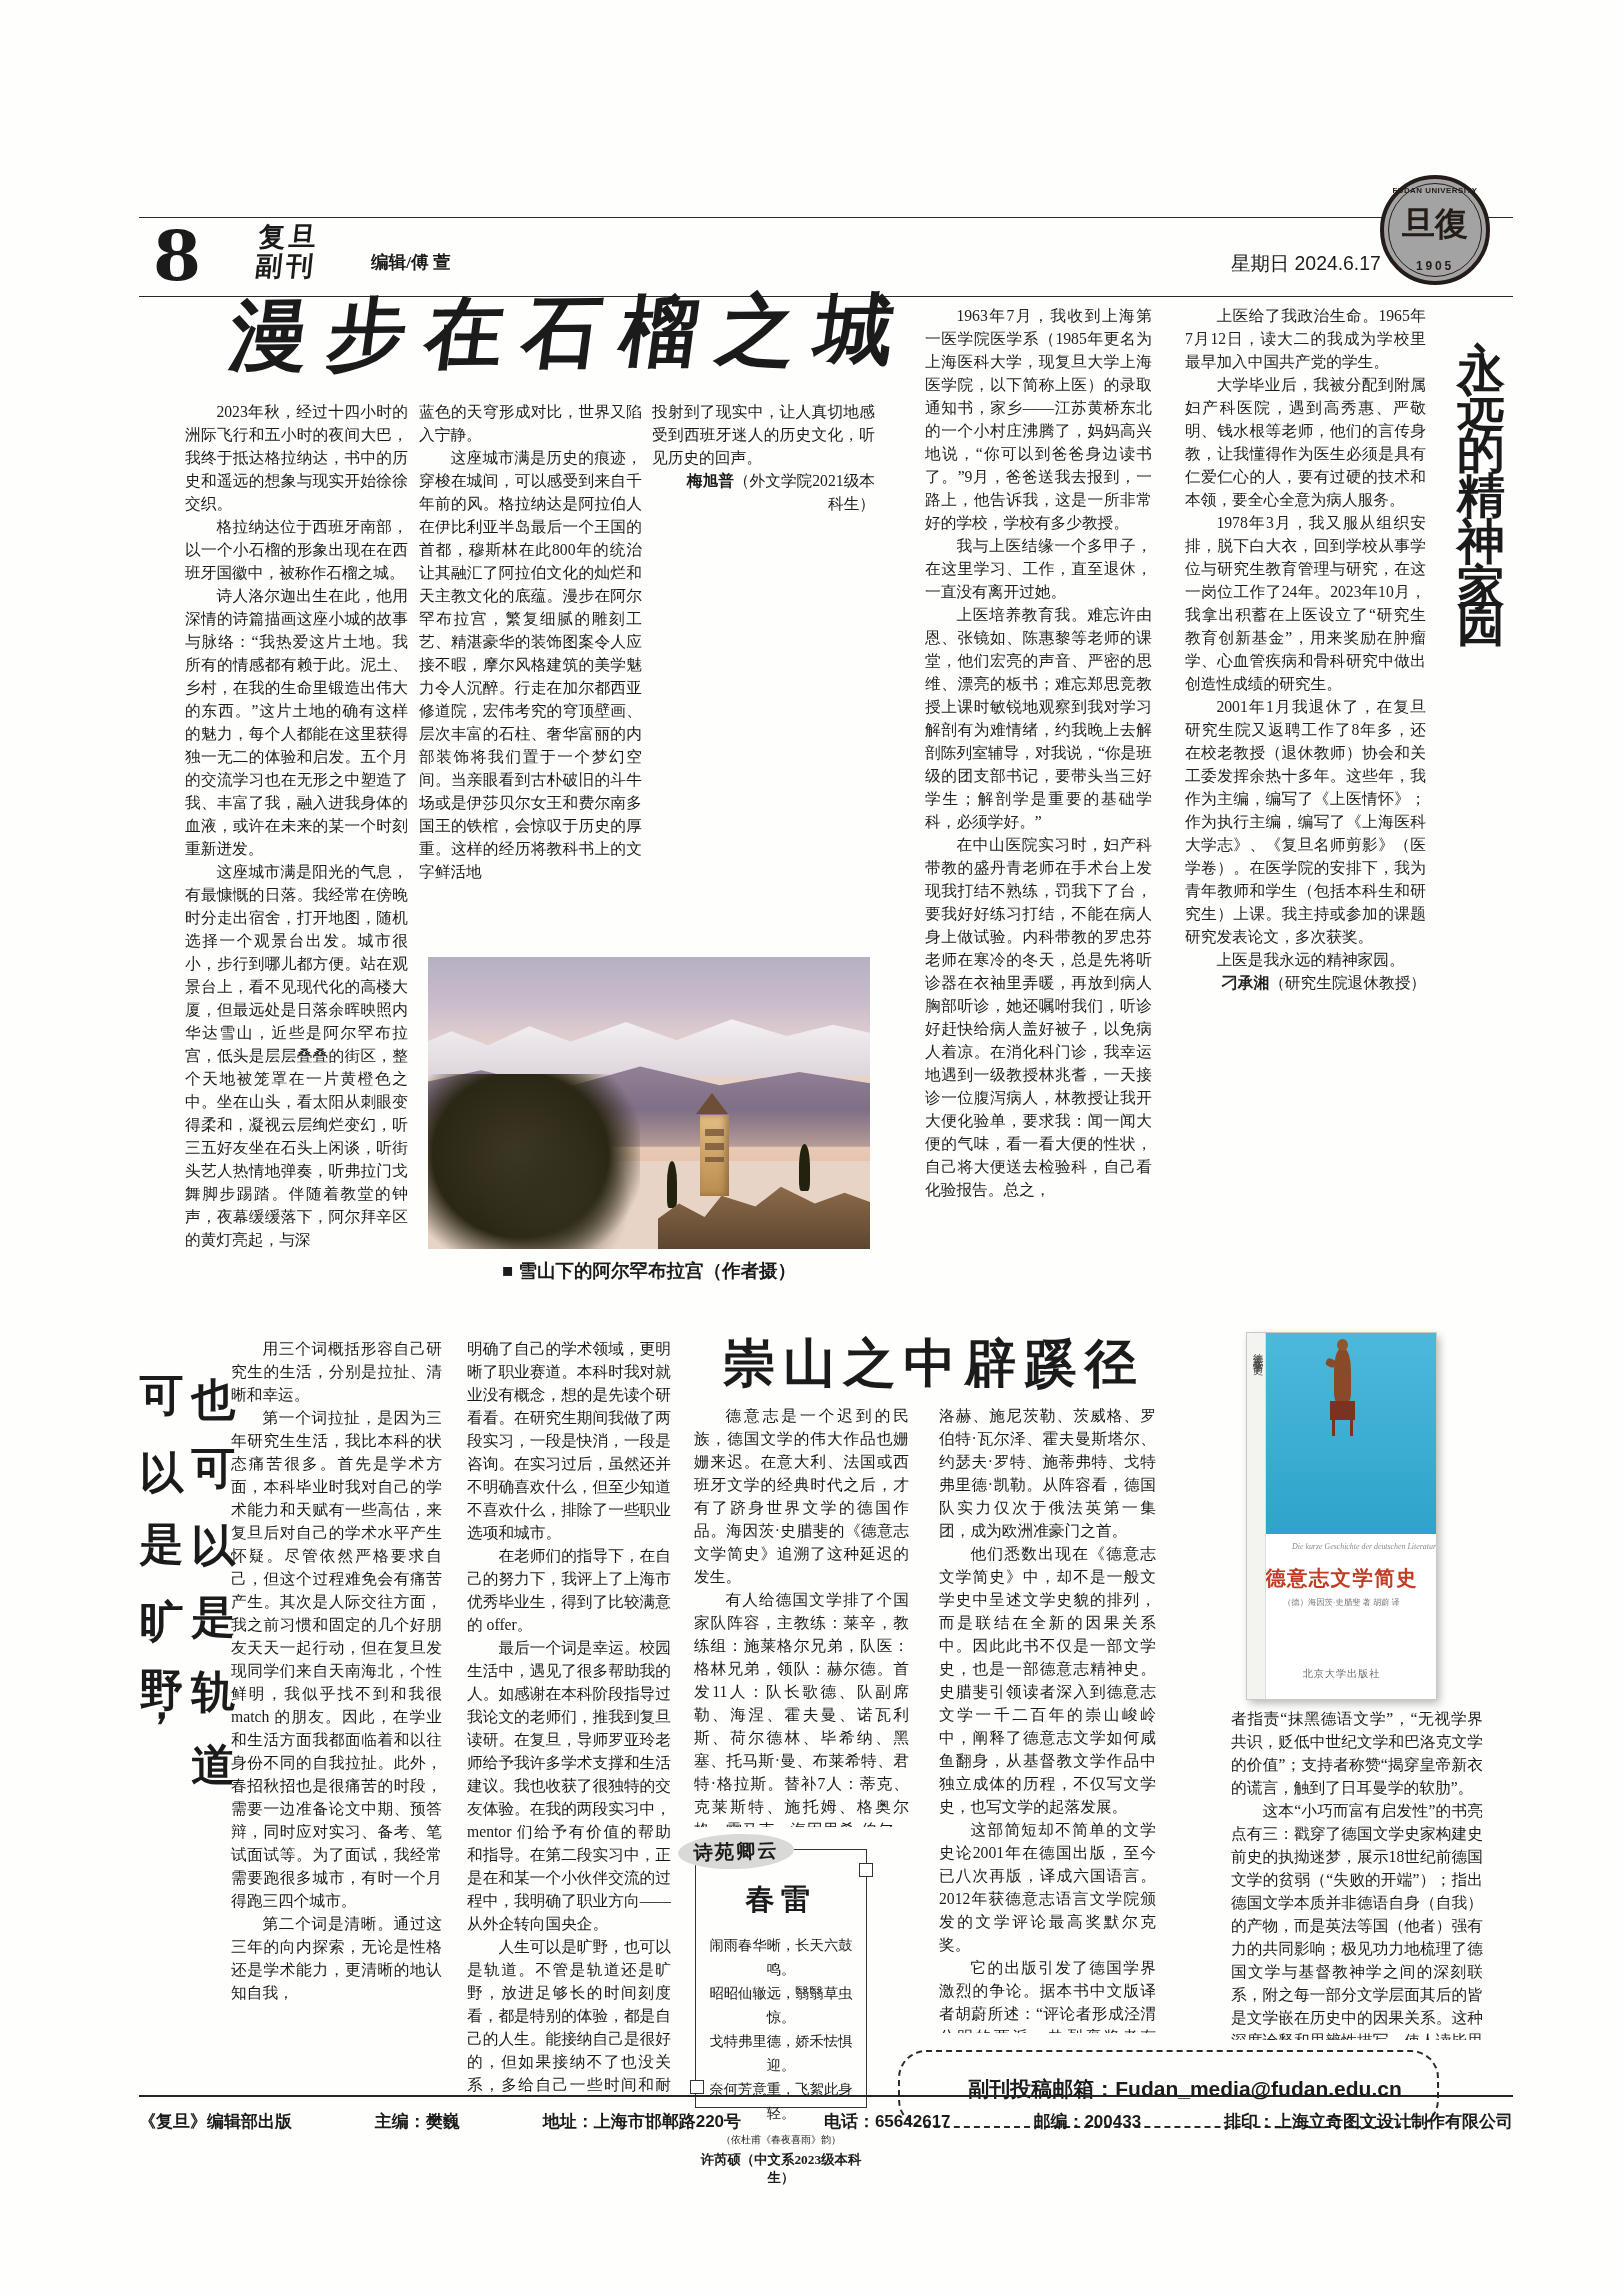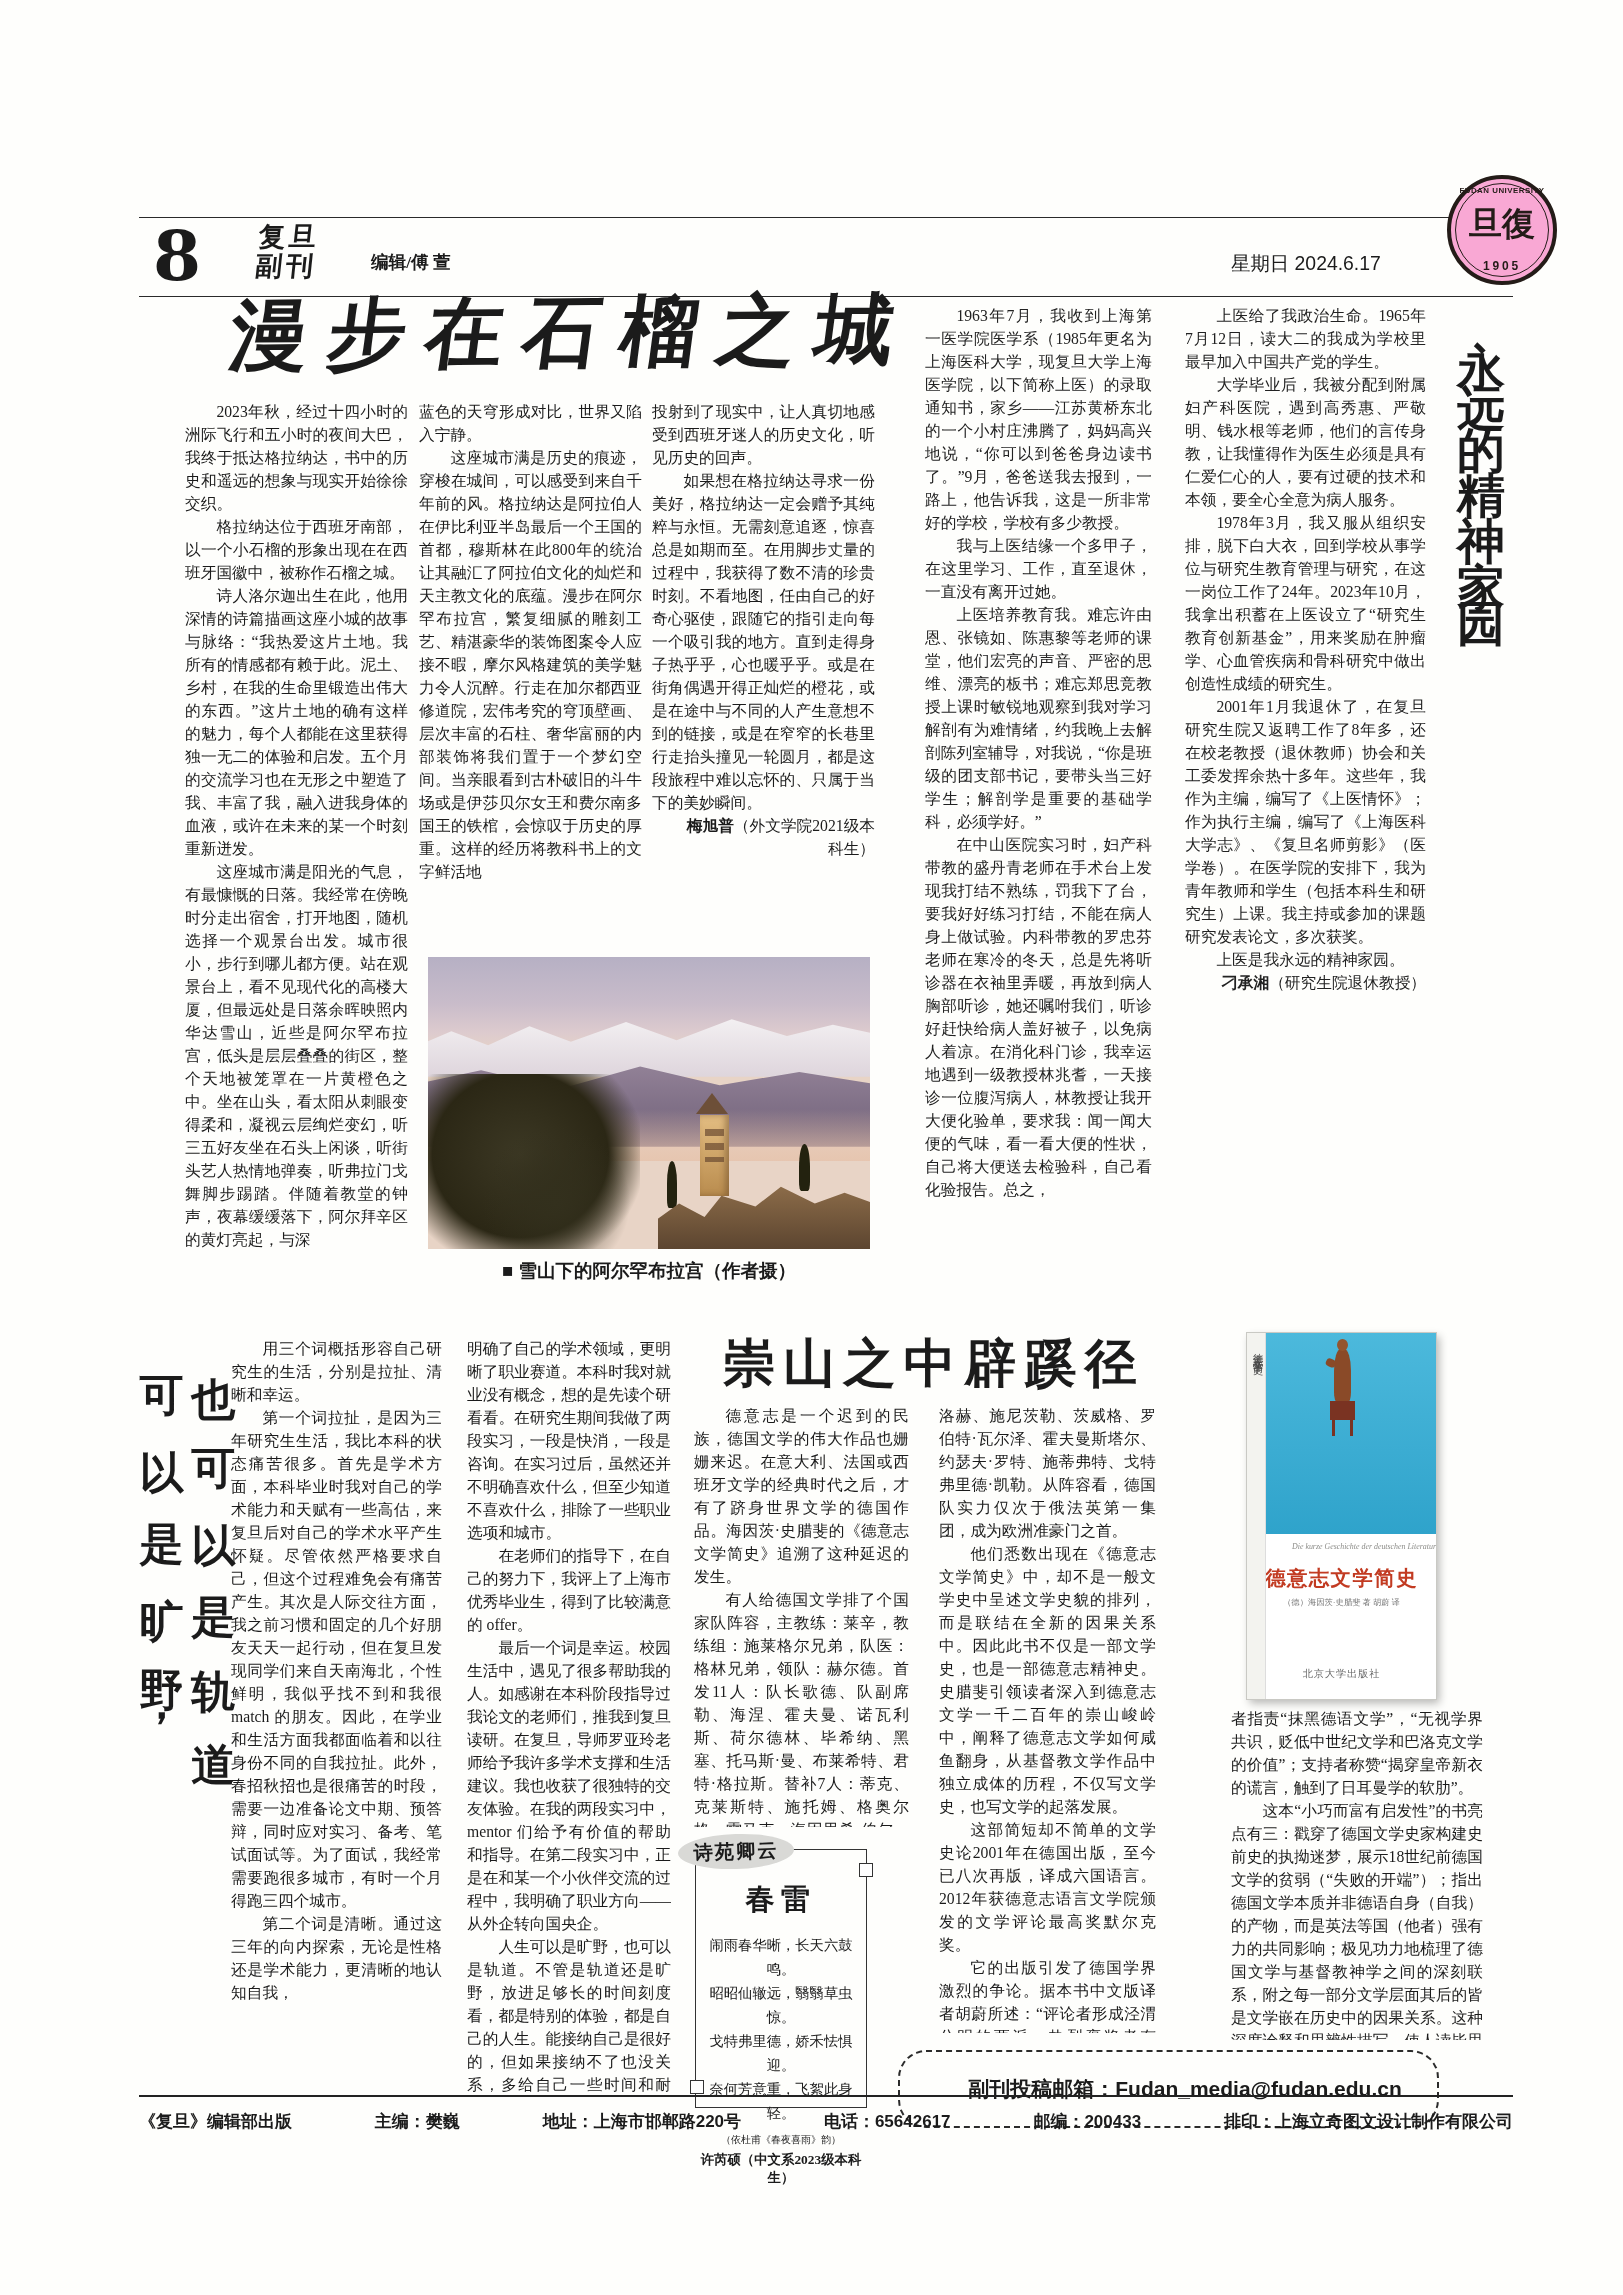--- a/index.html
+++ b/index.html
@@ -4,21 +4,21 @@
 <style>
   html,body{margin:0;padding:0;background:#e8e8e4;}
   .page{position:relative;width:1623px;height:2295px;background:#fefefc;font-family:"Liberation Serif","DejaVu Serif",serif;color:#1b1b1b;overflow:hidden;}
   .rule{position:absolute;left:139px;width:1374px;height:0;border-top:1.4px solid #2a2a2a;}
   .rule.thin{border-top-width:0.9px;}
   
   .pagenum{position:absolute;left:153px;top:221px;font-size:69px;font-weight:bold;font-family:"DejaVu Serif",serif;line-height:1;}
   .masthead{position:absolute;left:257px;top:223px;font-size:27px;font-weight:bold;line-height:29px;letter-spacing:3.7px;transform:skewX(-6deg);}
   .editor{position:absolute;left:371px;top:250px;font-size:17.6px;font-family:Liberation Serif, serif;font-weight:bold;}
   .dateline{position:absolute;left:1231px;top:250px;font-size:19.4px;font-family:"Liberation Sans",sans-serif;}
-  .seal{position:absolute;left:1447px;top:175px;width:110px;height:110px;border:4.6px solid #241c18;border-radius:50%;box-sizing:border-box;background:#f9a8d4;text-align:center;}
+  .seal{position:absolute;left:1380px;top:175px;width:110px;height:110px;border:4.6px solid #241c18;border-radius:50%;box-sizing:border-box;background:#a3a3a3;text-align:center;}
   .seal .ring{position:absolute;inset:3.7px;border:0.9px solid #241c18;border-radius:50%;}
   .seal .s-top{position:absolute;top:7.4px;left:0;right:0;font-size:7.9px;letter-spacing:0.5px;font-family:"Liberation Sans",sans-serif;font-weight:bold;color:#241c18;}
   .seal .s-mid{position:absolute;top:29px;left:0;right:0;font-size:33px;font-weight:bold;color:#241c18;line-height:1;}
   .seal .s-bot{position:absolute;bottom:8.3px;left:0;right:0;font-size:12px;font-weight:bold;font-family:"Liberation Sans",sans-serif;color:#241c18;letter-spacing:2.8px;}
   
   .col{position:absolute;font-size:15.7px;line-height:23px;text-align:justify;overflow:hidden;}
   .col p{margin:0;text-indent:2em;}
   .col p.cont{text-indent:0;}
   .kai{color:#222;}
   .byline{text-align:right;margin-top:2.8px;text-indent:0;}
@@ -103,21 +103,20 @@
     <p>这座城市满是阳光的气息，有最慷慨的日落。我经常在傍晚时分走出宿舍，打开地图，随机选择一个观景台出发。城市很小，步行到哪儿都方便。站在观景台上，看不见现代化的高楼大厦，但最远处是日落余晖映照内华达雪山，近些是阿尔罕布拉宫，低头是层层叠叠的街区，整个天地被笼罩在一片黄橙色之中。坐在山头，看太阳从刺眼变得柔和，凝视云层绚烂变幻，听三五好友坐在石头上闲谈，听街头艺人热情地弹奏，听弗拉门戈舞脚步踢踏。伴随着教堂的钟声，夜幕缓缓落下，阿尔拜辛区的黄灯亮起，与深</p>
   </div>
 
   <div class="col" style="left:419px;top:400px;width:223px;height:548px;">
     <p class="cont">蓝色的天穹形成对比，世界又陷入宁静。</p>
     <p>这座城市满是历史的痕迹，穿梭在城间，可以感受到来自千年前的风。格拉纳达是阿拉伯人在伊比利亚半岛最后一个王国的首都，穆斯林在此800年的统治让其融汇了阿拉伯文化的灿烂和天主教文化的底蕴。漫步在阿尔罕布拉宫，繁复细腻的雕刻工艺、精湛豪华的装饰图案令人应接不暇，摩尔风格建筑的美学魅力令人沉醉。行走在加尔都西亚修道院，宏伟考究的穹顶壁画、层次丰富的石柱、奢华富丽的内部装饰将我们置于一个梦幻空间。当亲眼看到古朴破旧的斗牛场或是伊莎贝尔女王和费尔南多国王的铁棺，会惊叹于历史的厚重。这样的经历将教科书上的文字鲜活地</p>
   </div>
 
   <div class="col" style="left:652px;top:400px;width:223px;height:548px;">
     <p class="cont">投射到了现实中，让人真切地感受到西班牙迷人的历史文化，听见历史的回声。</p>
-    <p>如果想在格拉纳达寻求一份美好，格拉纳达一定会赠予其纯粹与永恒。无需刻意追逐，惊喜总是如期而至。在用脚步丈量的过程中，我获得了数不清的珍贵时刻。不看地图，任由自己的好奇心驱使，跟随它的指引走向每一个吸引我的地方。直到走得身子热乎乎，心也暖乎乎。或是在街角偶遇开得正灿烂的橙花，或是在途中与不同的人产生意想不到的链接，或是在窄窄的长巷里行走抬头撞见一轮圆月，都是这段旅程中难以忘怀的、只属于当下的美妙瞬间。</p>
     <p class="byline"><span class="bn">梅旭普</span><span>（外文学院2021级本科生）</span></p>
   </div>
 
   <div class="photo">
     <div class="snow"></div>
     <div class="range"></div>
     <div class="haze"></div>
     <div class="treemass"></div>
     <div class="treemass2"></div>
     <div class="tower">

